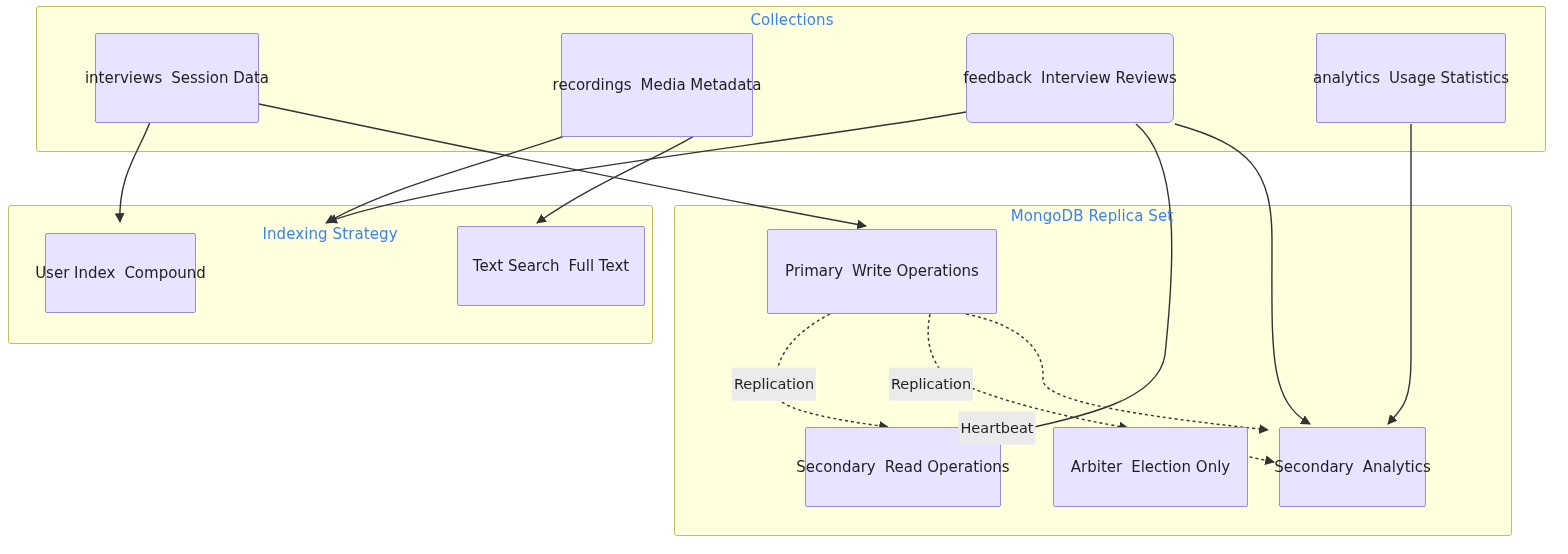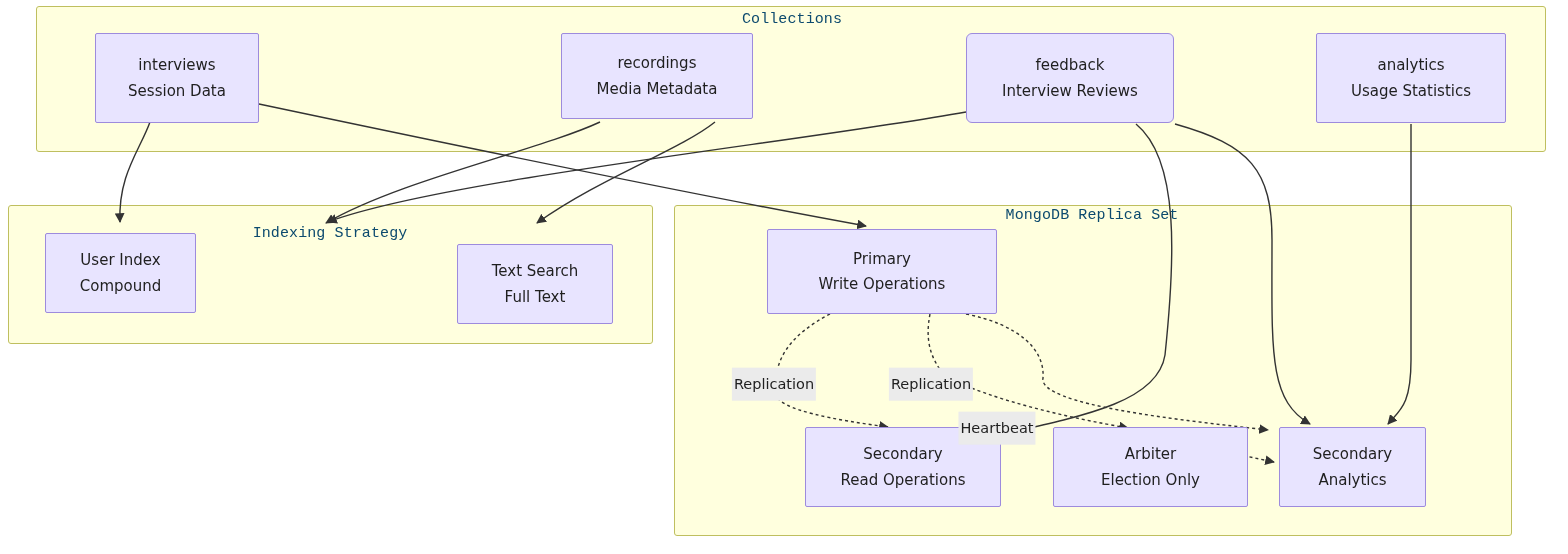--- a/index.html
+++ b/index.html
@@ -27,33 +27,31 @@
     position: absolute;
     background: #ffffde;
     border: 1.3px solid #bfbf5f;
     border-radius: 3px;
     box-sizing: border-box;
   }
   .cluster-label {
     position: absolute;
     transform: translateX(-50%);
     font-size: 15px;
-    color: #0c4a6e;
+    color: #3b82f6;
     white-space: nowrap;
     letter-spacing: 0.1px;
-    font-family: Liberation Mono, monospace;
   }
   .node {
     position: absolute;
     background: #e8e4ff;
     border: 1.3px solid #9d8bdd;
     border-radius: 2px;
     box-sizing: border-box;
     display: flex;
-    flex-direction: column;
     align-items: center;
     justify-content: center;
     gap: 9px;
     color: #1f1f1f;
     font-size: 15px;
     line-height: 1.1;
     text-align: center;
   }
   .node .l1, .node .l2 { display: block; white-space: nowrap; }
   .edge-label {
@@ -119,42 +117,42 @@
 
   <div class="cluster-label" style="left:792px; top:11px;">Collections</div>
   <div class="cluster-label" style="left:330px; top:207px;margin-top:18px;">Indexing Strategy</div>
   <div class="cluster-label" style="left:1092px; top:207px;">MongoDB Replica Set</div>
 
   <div class="node" style="left:95px; top:33px; width:164px; height:90px;">
     <span class="l1">interviews</span>
     <span class="l2">Session Data</span>
   </div>
 
-  <div class="node" style="left:561px; top:33px; width:192px; height:86px;text-align:center;">
+  <div class="node" style="left:561px; top:33px; width:192px; height:104px;text-align:center;">
     <span class="l1">recordings</span>
     <span class="l2">Media Metadata</span>
   </div>
 
   <div class="node" style="left:966px; top:33px; width:208px; height:90px;border-radius:6px;">
     <span class="l1">feedback</span>
     <span class="l2">Interview Reviews</span>
   </div>
 
   <div class="node" style="left:1316px; top:33px; width:190px; height:90px;">
     <span class="l1">analytics</span>
     <span class="l2">Usage Statistics</span>
   </div>
 
   <div class="node" style="left:45px; top:233px; width:151px; height:80px;">
     <span class="l1">User Index</span>
     <span class="l2">Compound</span>
   </div>
 
 
-  <div class="node" style="left:457px; top:244px; width:156px; height:80px;">
+  <div class="node" style="left:457px; top:226px; width:188px; height:80px;">
     <span class="l1">Text Search</span>
     <span class="l2">Full Text</span>
   </div>
 
   <div class="node" style="left:767px; top:229px; width:230px; height:85px;">
     <span class="l1">Primary</span>
     <span class="l2">Write Operations</span>
   </div>
 
   <div class="node" style="left:805px; top:427px; width:196px; height:80px;">

